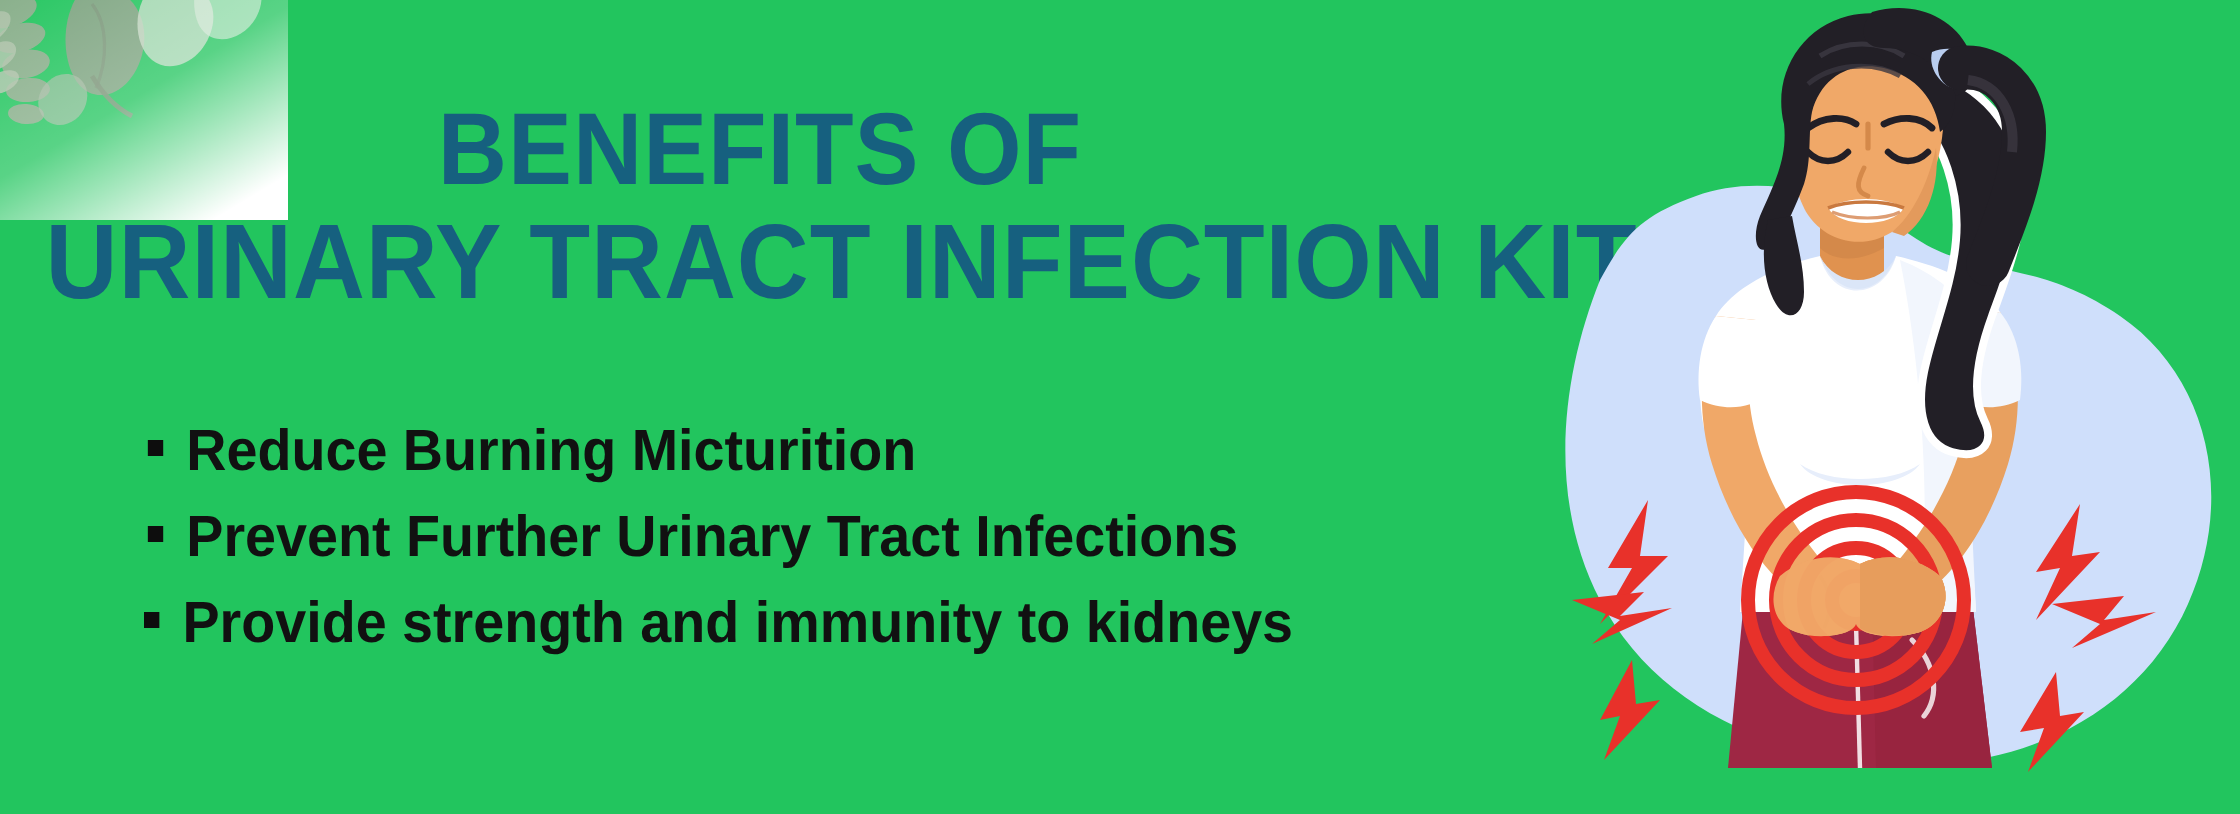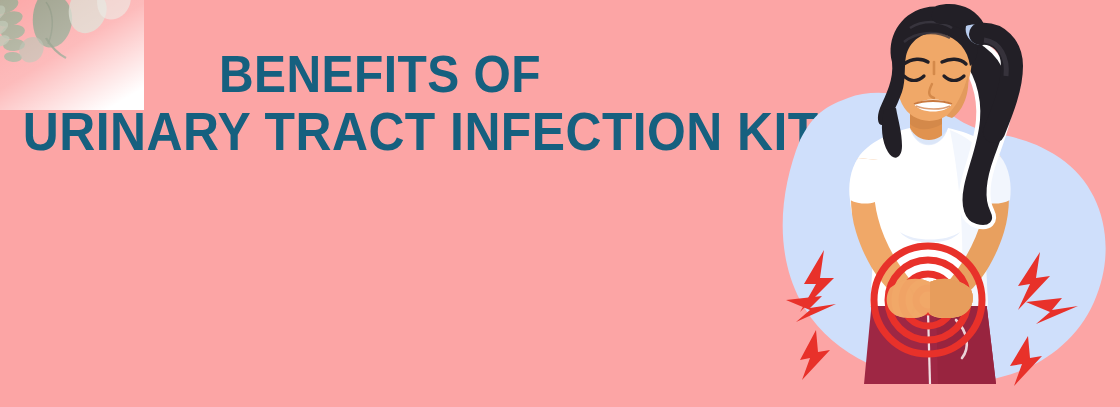--- a/index.html
+++ b/index.html
@@ -7,21 +7,21 @@
     padding: 0;
     background: #ffffff;
   }
   body {
     font-family: "Liberation Sans", sans-serif;
   }
   .banner {
     position: relative;
     width: 1120px;
     height: 407px;
-    background: #fca5a5;
+    background: #22c55e;
     overflow: hidden;
   }
 
   
   .leaves {
     position: absolute;
     left: -6px;
     top: -10px;
     width: 150px;
     height: 120px;
@@ -159,20 +159,34 @@
     </svg>
   </div>
 
   <div class="text-block">
 
     <div class="title">
       <span class="title-line title-line-1">BENEFITS OF</span>
       <span class="title-line title-line-2">URINARY TRACT INFECTION KIT</span>
     </div>
 
+    <ul class="bullets">
+      <li class="bullet-row row-1">
+        <span class="bullet-mark"></span>
+        <span class="bullet-text">Reduce Burning Micturition</span>
+      </li>
+      <li class="bullet-row row-2">
+        <span class="bullet-mark"></span>
+        <span class="bullet-text">Prevent Further Urinary Tract Infections</span>
+      </li>
+      <li class="bullet-row row-3">
+        <span class="bullet-mark"></span>
+        <span class="bullet-text">Provide strength and immunity to kidneys</span>
+      </li>
+    </ul>
 
   </div>
 
   <div class="illustration">
     <svg viewBox="0 0 360 407" xmlns="http://www.w3.org/2000/svg">
 
       <path d="M40 140 C20 190 14 250 40 300 C66 350 120 378 186 382
                C252 386 310 356 334 302 C358 248 344 188 300 158
                C256 128 228 140 196 118 C164 96 120 86 88 98
                C60 108 52 118 40 140 Z" fill="#cfdffb"></path>

